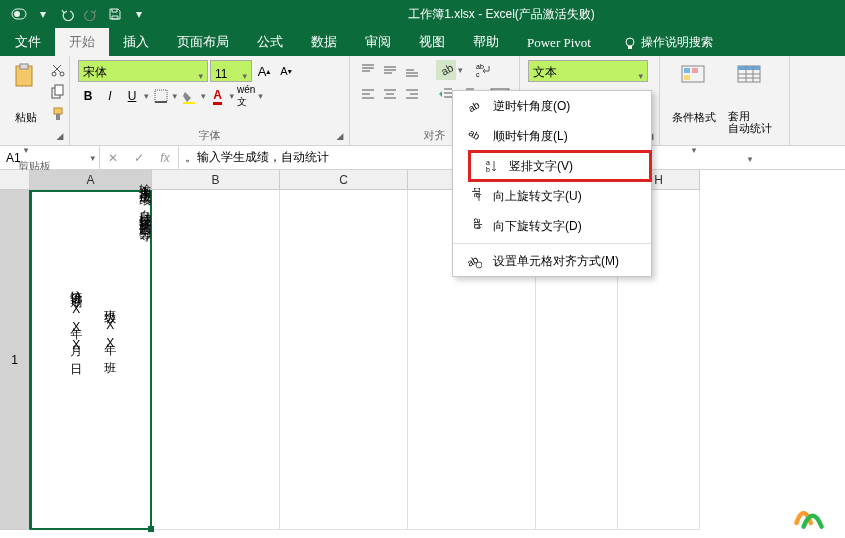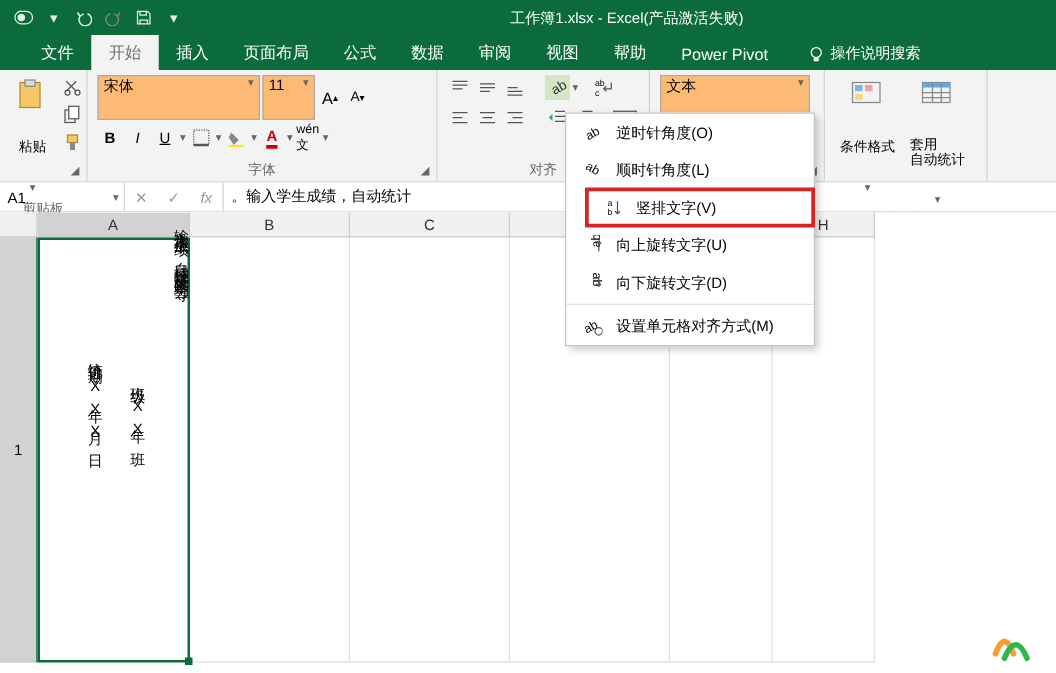--- a/index.html
+++ b/index.html
@@ -5,38 +5,38 @@
 * { box-sizing: border-box; margin: 0; padding: 0; }
 body { font-family: "Microsoft YaHei", sans-serif; font-size: 12px; background: #fff; overflow: hidden; width: 845px; height: 538px; position: relative; }
 
 
 .titlebar { height: 28px; background: #0c6b3b; display: flex; align-items: center; color: #fff; }
 .qat { display: flex; gap: 2px; padding: 0 8px; align-items: center; }
 .qat-btn { width: 22px; height: 22px; display: flex; align-items: center; justify-content: center; color: #fff; opacity: 0.9; }
 .titlebar-title { flex: 1; text-align: center; font-size: 12px; }
 
 
-.tabs { height: 28px; background: #0c6b3b; display: flex; align-items: flex-end; padding-left: 19px; gap: 0; }
+.tabs { height: 28px; background: #0c6b3b; display: flex; align-items: flex-end; padding-left: 1px; gap: 0; font-family: Liberation Serif, serif; }
 .tab { padding: 5px 14px; color: #fff; font-size: 13px; cursor: pointer; }
 .tab.active { background: #f3f3f3; color: #737373; }
 .tell-me { display: flex; align-items: center; gap: 4px; margin-left: 8px; color: #fff; padding: 5px 10px; }
 .tell-me .bulb { width: 14px; height: 14px; }
 
 
 .ribbon { height: 90px; background: #f3f3f3; border-bottom: 1px solid #d4d4d4; display: flex; }
 .ribbon-group { border-right: 1px solid #d4d4d4; padding: 4px 8px 2px; display: flex; flex-direction: column; justify-content: space-between; position: relative; }
 .group-label { text-align: center; font-size: 11px; color: #666; padding-top: 2px; }
 .group-content { flex: 1; display: flex; align-items: flex-start; gap: 4px; }
 .big-btn { display: flex; flex-direction: column; align-items: center; gap: 20px; padding: 2px 4px; cursor: pointer; }
 .big-btn-icon { width: 28px; height: 28px; }
 .big-btn-label { font-size: 11px; }
 .small-btn { width: 20px; height: 20px; display: flex; align-items: center; justify-content: center; cursor: pointer; }
 .col { display: flex; flex-direction: column; gap: 2px; }
 .row { display: flex; gap: 2px; align-items: center; }
-.combo { height: 36px; border: 1px solid #ababab; background: #fdba74; display: flex; align-items: flex-start; padding: 0 4px; font-size: 12px; }
+.combo { height: 22px; border: 1px solid #ababab; background: #bef264; display: flex; align-items: flex-end; padding: 0 4px; font-size: 12px; }
 .combo .dd { margin-left: auto; color: #666; font-size: 9px; }
 .dialog-launcher { position: absolute; right: 2px; bottom: 2px; width: 14px; height: 14px; font-size: 9px; color: #666; display: flex; align-items: center; justify-content: center; }
 
 
 .formulabar { height: 24px; border-bottom: 1px solid #d4d4d4; display: flex; align-items: stretch; background: #fff; }
 .namebox { width: 100px; border-right: 1px solid #d4d4d4; display: flex; align-items: center; padding: 0 6px; position: relative; }
 .namebox .dd { position: absolute; right: 4px; font-size: 9px; color: #666; }
 .fb-btns { display: flex; align-items: center; border-right: 1px solid #d4d4d4; }
 .fb-btn { width: 26px; display: flex; align-items: center; justify-content: center; color: #999; }
 .fb-input { flex: 1; padding: 0 6px; display: flex; align-items: center; }

